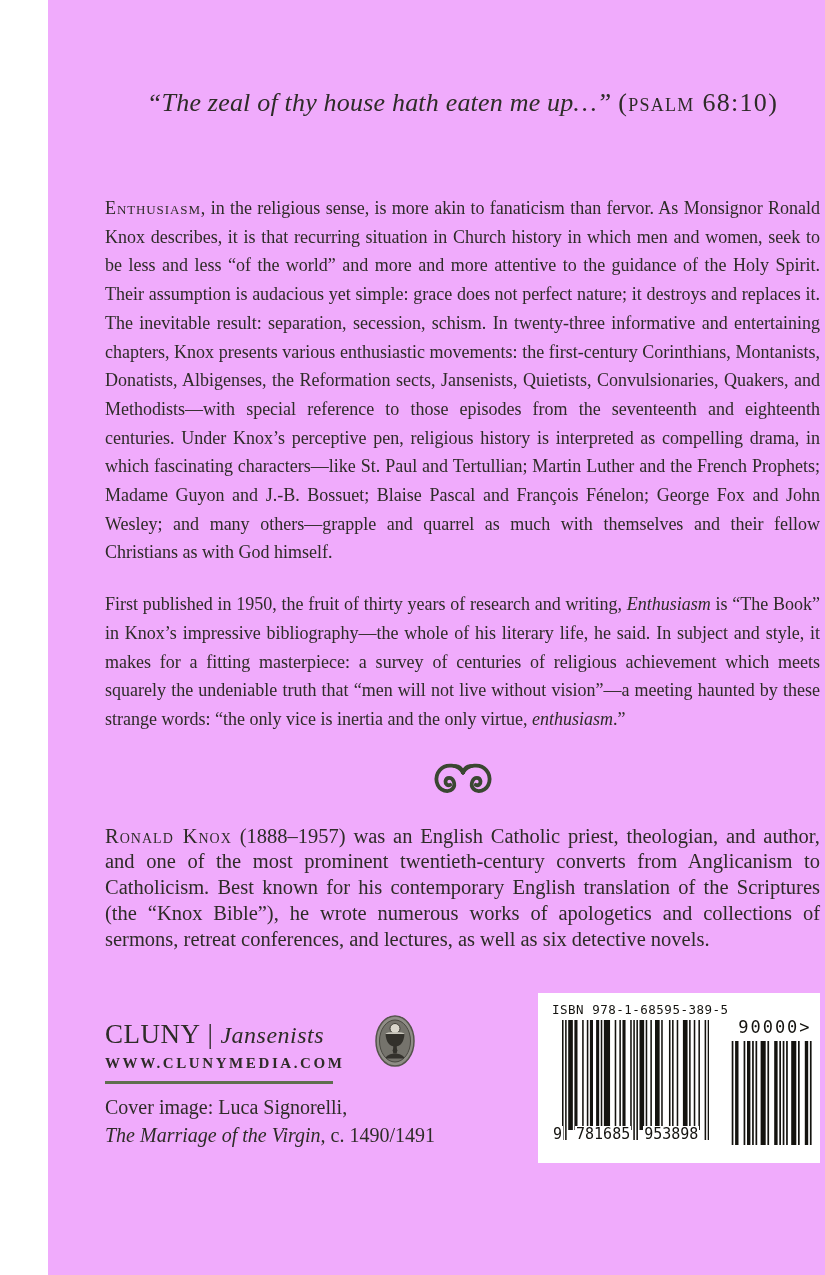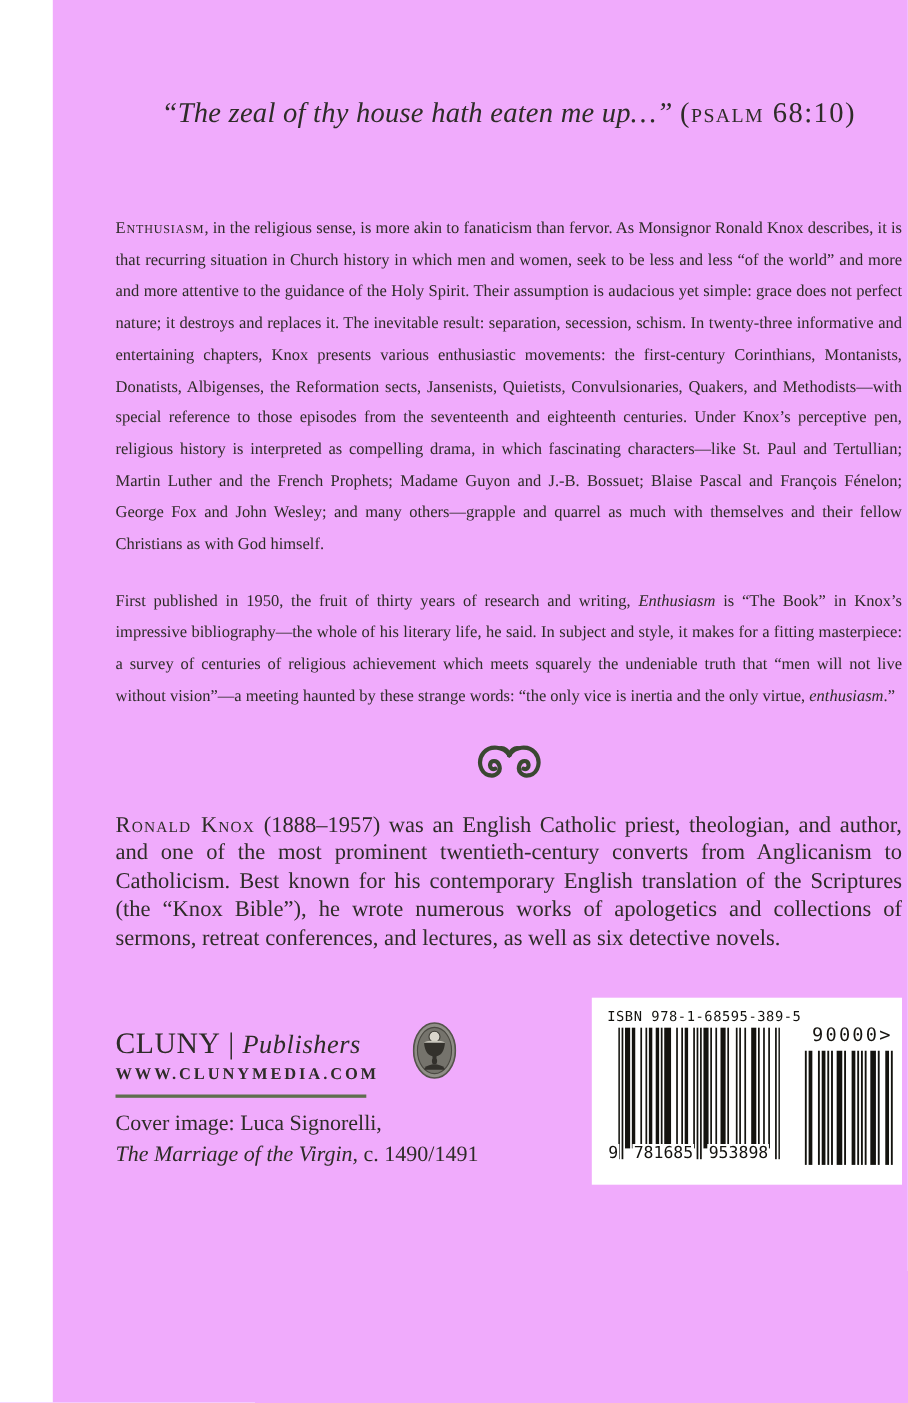--- a/index.html
+++ b/index.html
@@ -15,21 +15,21 @@
   .content{position:absolute;left:57px;top:0;width:715px;}
   .epigraph{
     margin-top:86px;
     text-align:center;
     font-size:26px;line-height:34px;
     letter-spacing:.2px;
   }
   .it{font-style:italic;}
   .sc{font-variant:small-caps;letter-spacing:.05em;}
   .para{
-    font-size:15px;line-height:28.7px;
+    font-size:18px;line-height:28.7px;
     text-align:justify;
     margin:0;
   }
   .para1{margin-top:74px;}
   .para2{margin-top:23px;}
   .ornament-wrap{margin:26px auto 0;width:70px;text-align:center;}
   .ornament-wrap svg{display:block;width:70px;height:38px;}
   .bio{
     font-size:20.5px;line-height:25.8px;
     text-align:justify;
@@ -112,21 +112,21 @@
     </div>
 
     <p class="bio"><span class="sc">Ronald Knox</span><span> (1888–1957) was an English Catholic priest, theologian, and author, and one of the most prominent twentieth-century converts from Anglicanism to Catholicism. Best known for his contemporary English translation of the Scriptures (the “Knox Bible”), he wrote numerous works of apologetics and collections of sermons, retreat conferences, and lectures, as well as six detective novels.</span></p>
 
     <div class="footer">
 
       <div class="pub-col">
         <div class="pub-row">
           <div class="pub-text">
             <div class="pub-name-line">
-              <span>CLUNY</span><span class="pub-divider">|</span><span class="pub-imprint">Publishers</span>
+              <span>CLUNY</span><span class="pub-divider">|</span><span class="pub-imprint">Jansenists</span>
             </div>
             <div class="pub-site">WWW.CLUNYMEDIA.COM</div>
           </div>
           <div class="logo-medallion">
             <svg viewBox="0 0 40 52">
               <ellipse cx="20" cy="26" rx="19" ry="25" fill="#8f8d86" stroke="#55534c" stroke-width="1.5"></ellipse>
               <ellipse cx="20" cy="26" rx="15.5" ry="21" fill="#75736c" stroke="#4a4842" stroke-width="1"></ellipse>
               <circle cx="20" cy="13.5" r="5" fill="#d9d6cc" stroke="#3d3b35" stroke-width="1"></circle>
               <ellipse cx="20" cy="19" rx="9.5" ry="2" fill="#c9c6bc"></ellipse>
               <path d="M10.5 19 L29.5 19 C29 27 25.5 31.5 20 31.5 C14.5 31.5 11 27 10.5 19 Z" fill="#33312c"></path>

